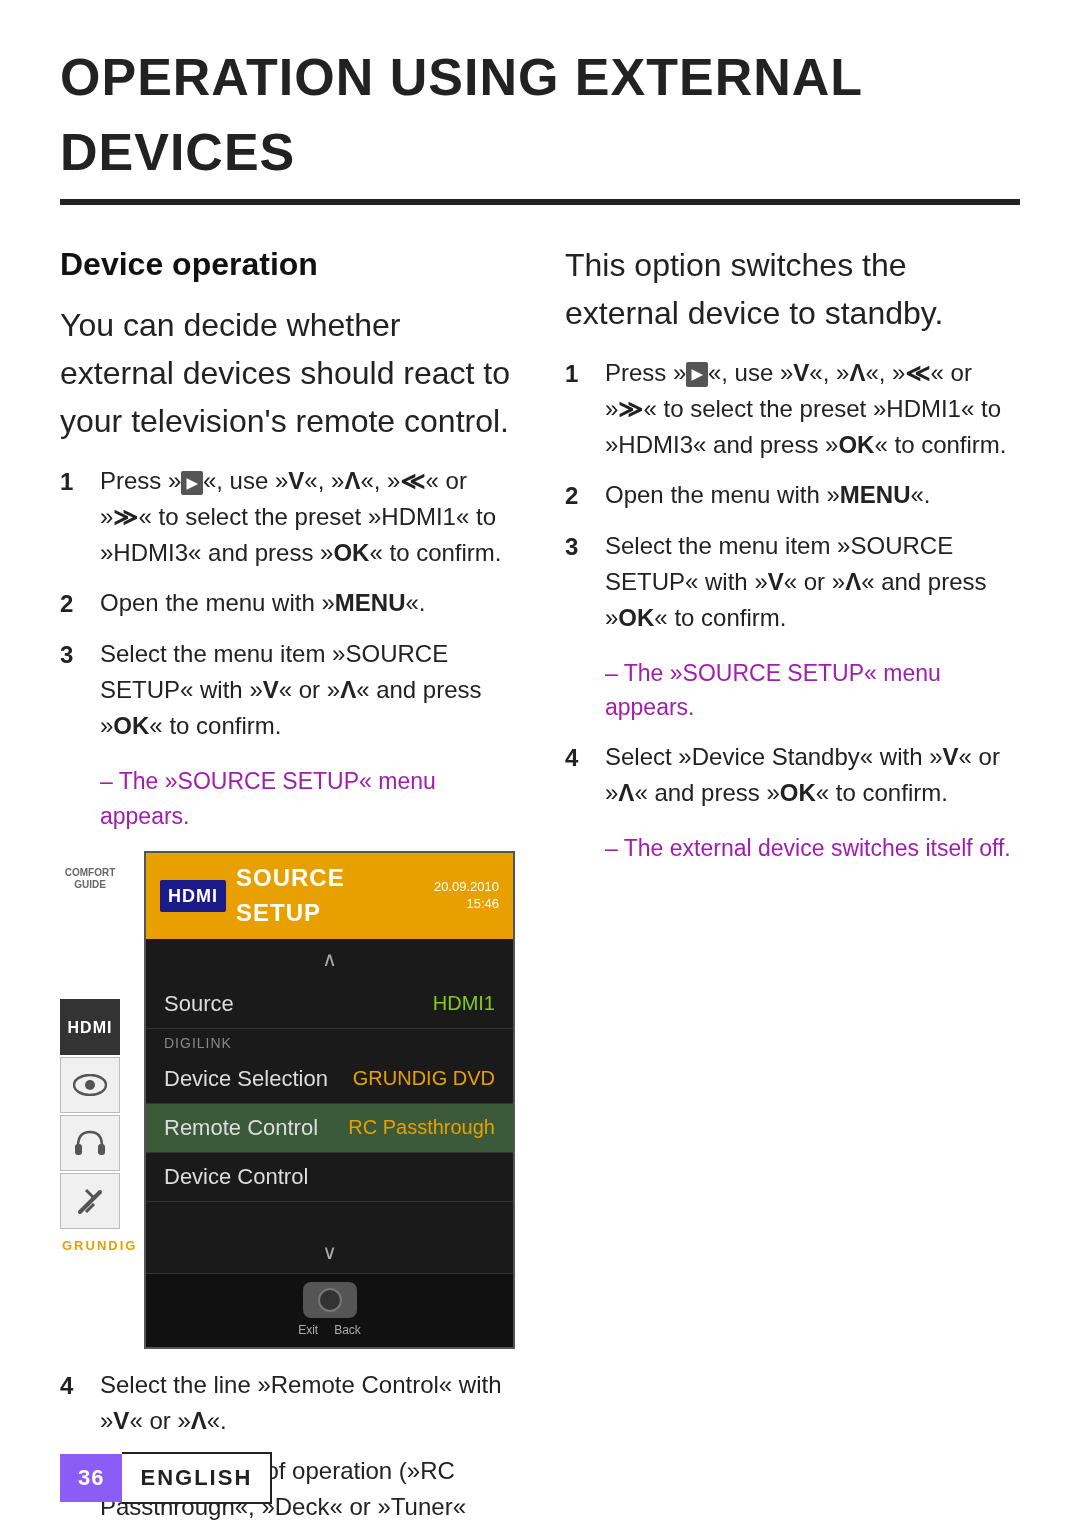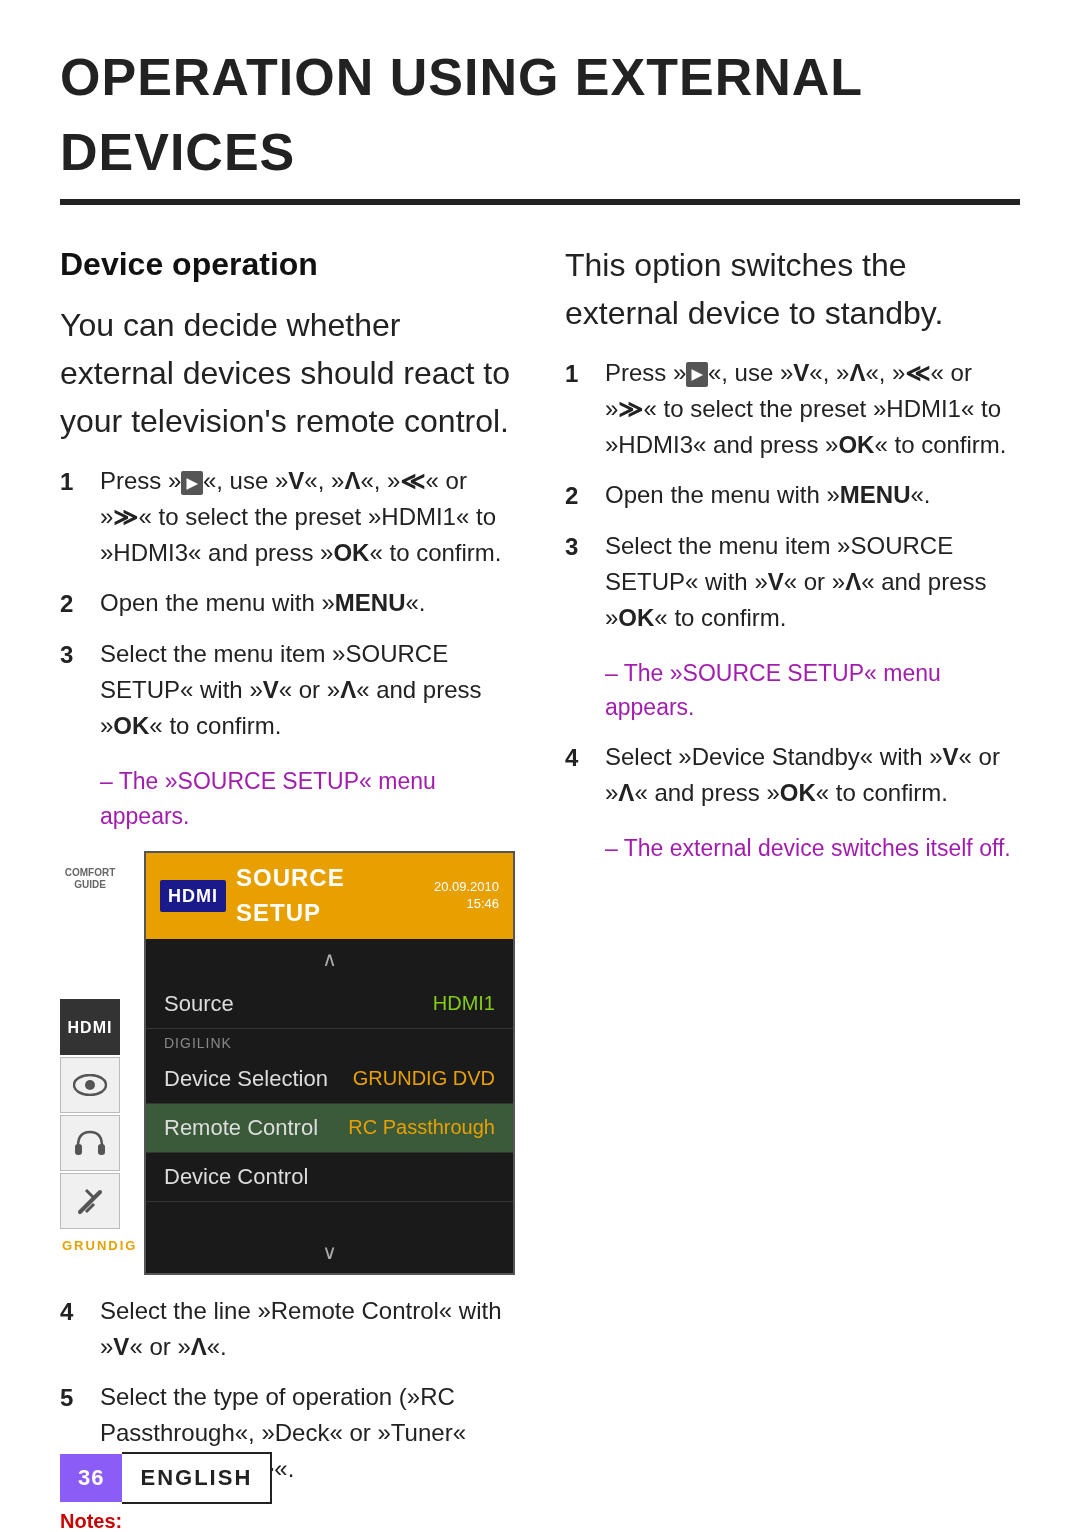--- a/index.html
+++ b/index.html
@@ -330,20 +330,34 @@
           <span class="tv-menu-row-value orange">RC Passthrough</span>
         </div>
 
         <div class="tv-menu-row">
           <span class="tv-menu-row-label">Device Control</span>
           <span class="tv-menu-row-value"></span>
         </div>
         <div style="height: 30px; background:#1a1a1a;"></div>
         <div class="tv-menu-arrow">∨</div>
 
+        <div class="tv-menu-bottom">
+          <div style="flex:1;"></div>
+
+          <div style="display:flex;flex-direction:column;align-items:center;gap:2px;">
+            <div style="width:54px;height:36px;background:#555;border-radius:8px;display:flex;align-items:center;justify-content:center;">
+              <div style="width:24px;height:24px;border-radius:50%;background:#333;border:2px solid #777;"></div>
+            </div>
+            <div style="display:flex;gap:16px;margin-top:2px;">
+              <span style="font-size:12px;color:#aaa;">Exit</span>
+              <span style="font-size:12px;color:#aaa;">Back</span>
+            </div>
+          </div>
+          <div style="flex:1;"></div>
+        </div>
       </div>
     </div>
 
     <ol class="steps" start="4">
       <li>
         <span class="step-num bold">4</span>
         <span class="step-content">Select the line »Remote Control« with »<b>V</b>« or »<b>Λ</b>«.</span>
       </li>
       <li>
         <span class="step-num bold">5</span>

